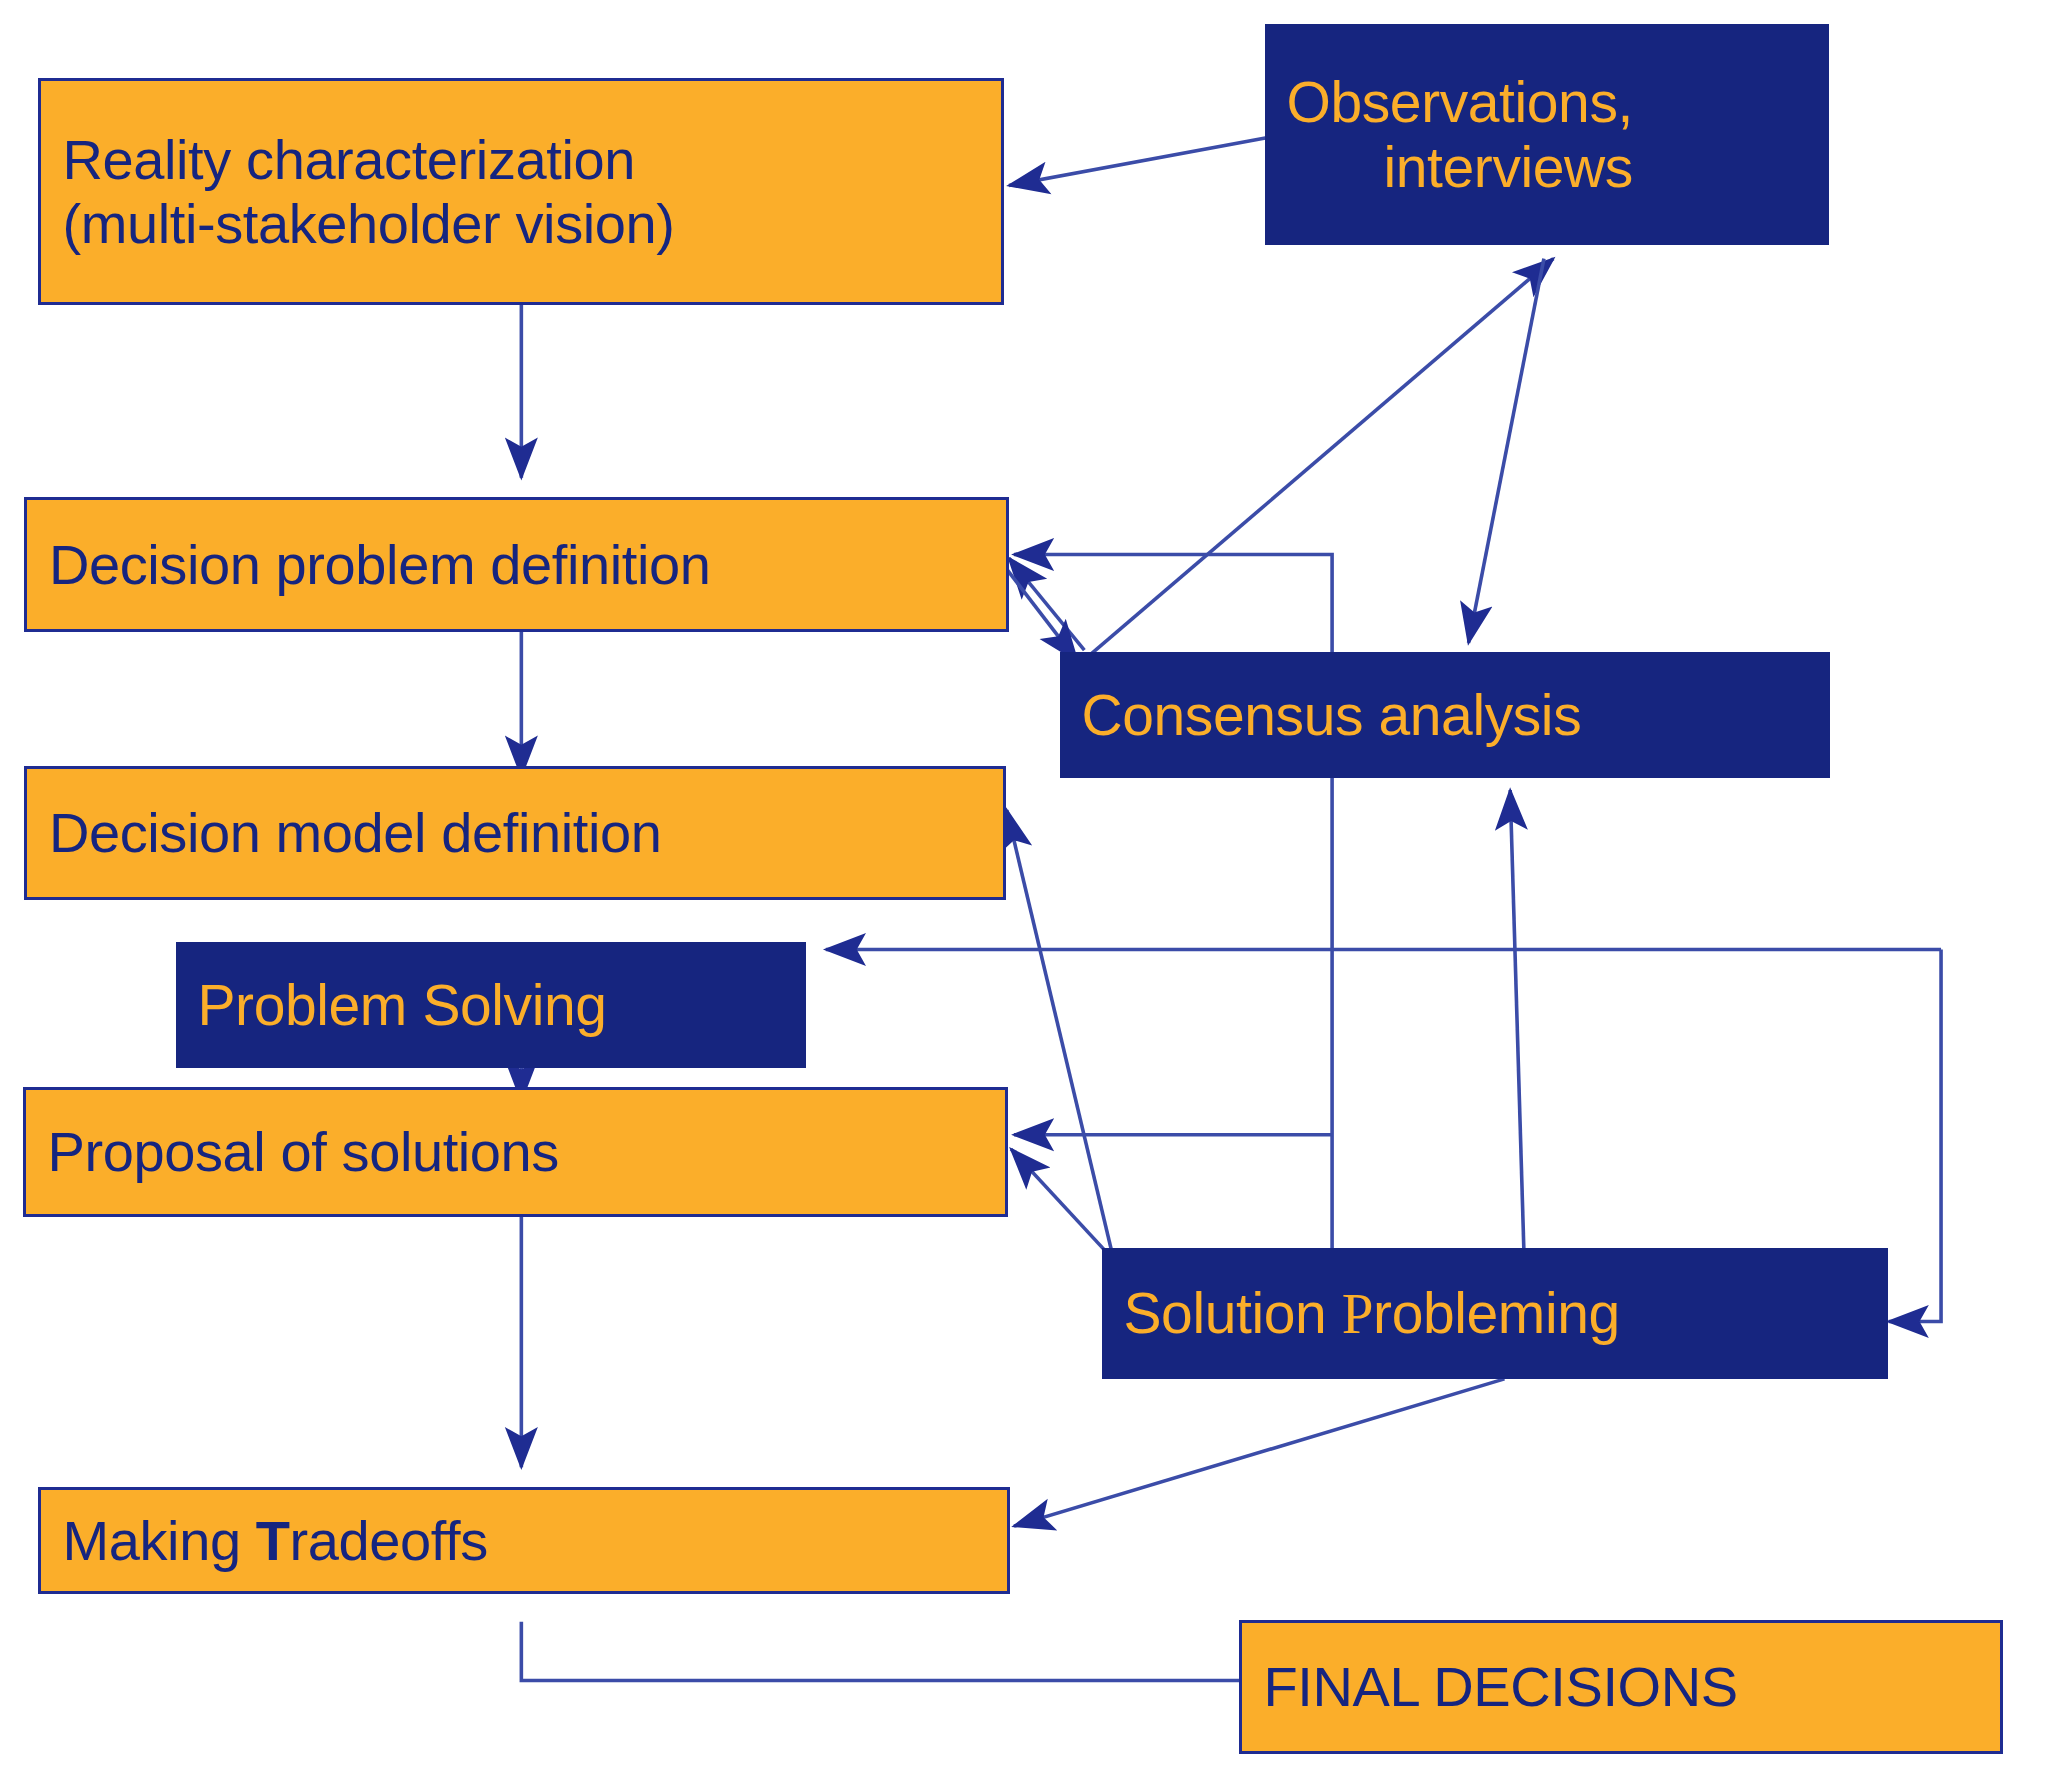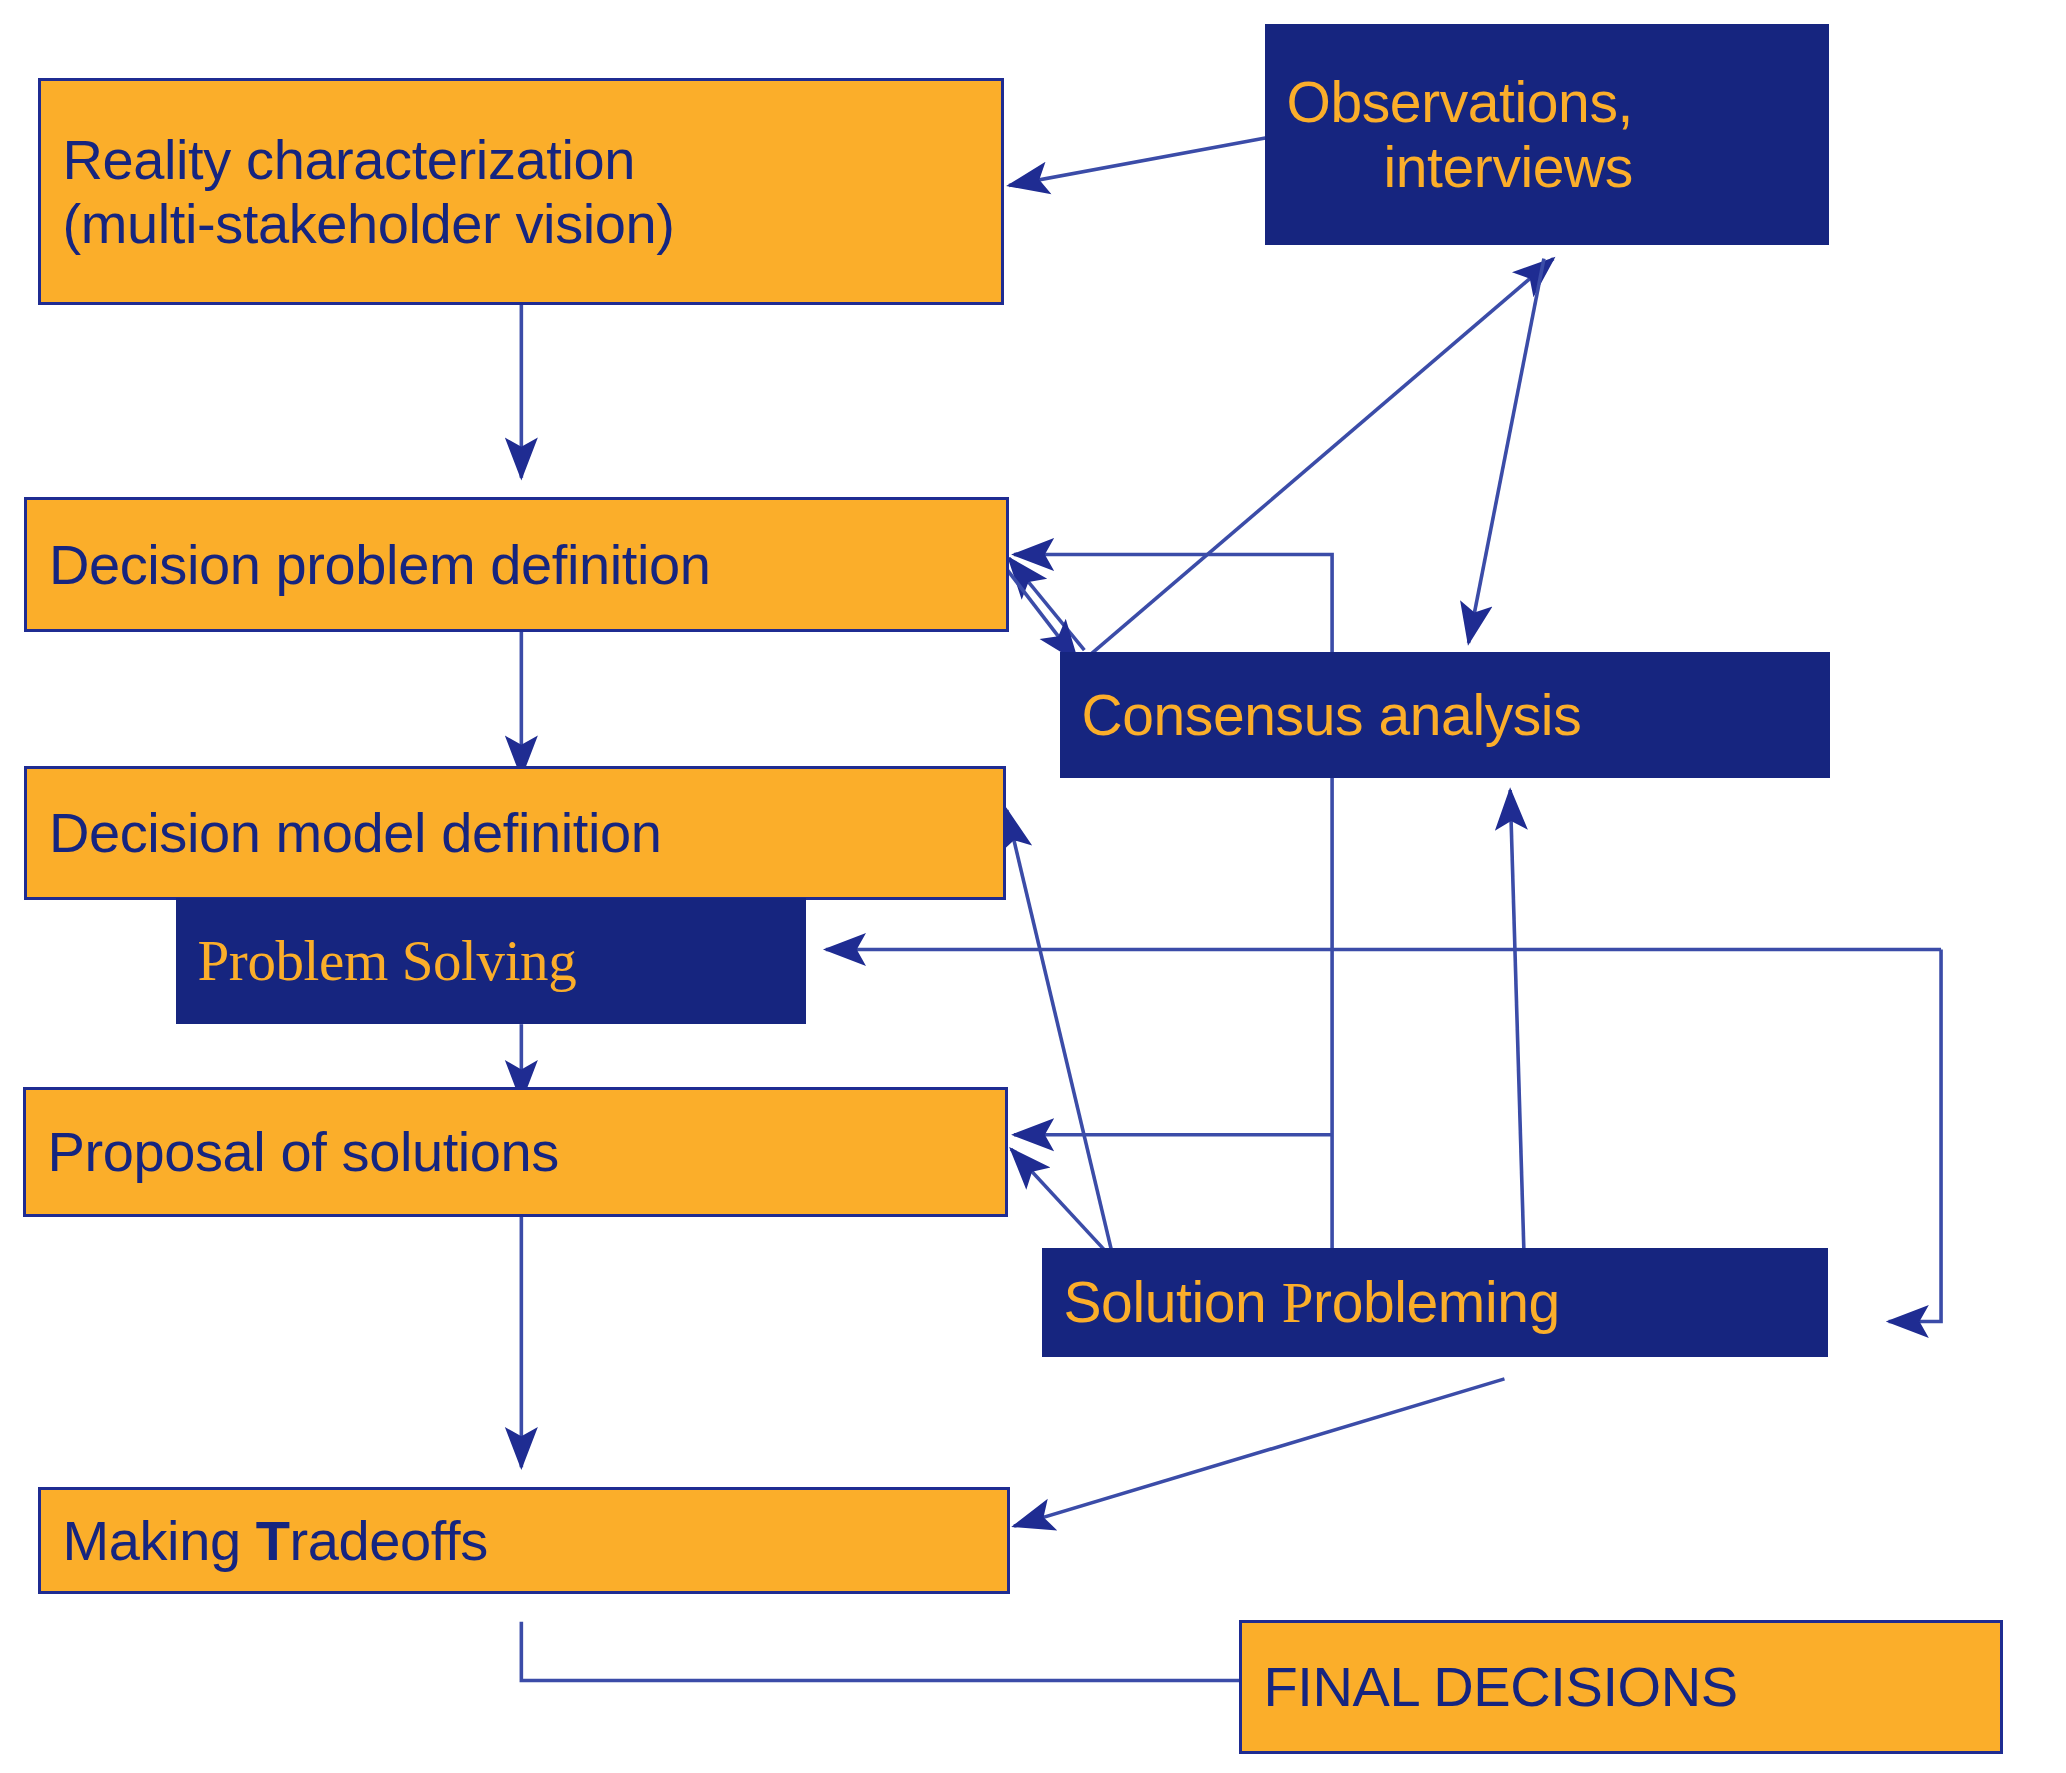--- a/index.html
+++ b/index.html
@@ -125,29 +125,29 @@
   </div>
 
   <div class="node node-blue" style="left:1060px; top:652px; width:770px; height:126px;">
     <span class="node-label">Consensus analysis</span>
   </div>
 
   <div class="node node-orange" style="left:24.4px; top:766px; width:982px; height:134px;">
     <span class="node-label">Decision model definition</span>
   </div>
 
-  <div class="node node-blue" style="left:176px; top:898px; width:630px; height:126px;font-family:Liberation Serif, serif;">
+  <div class="node node-blue" style="left:176px; top:942px; width:630px; height:126px;">
     <span class="node-label">Problem Solving</span>
   </div>
 
   <div class="node node-orange" style="left:23px; top:1087px; width:985px; height:130px;">
     <span class="node-label">Proposal of solutions</span>
   </div>
 
-  <div class="node node-blue" style="left:1042px; top:1248px; width:786px; height:109px;">
+  <div class="node node-blue" style="left:1102px; top:1248px; width:786px; height:131px;">
     <span class="node-label"><span>Solution </span><span class="serif-p">P</span><span>robleming</span></span>
   </div>
 
   <div class="node node-orange" style="left:38px; top:1487px; width:972px; height:107px;">
     <span class="node-label"><span>Making </span><span class="bold-t">T</span><span>radeoffs</span></span>
   </div>
 
   <div class="node node-orange" style="left:1239px; top:1620px; width:764px; height:134px;">
     <span class="node-label">FINAL DECISIONS</span>
   </div>

